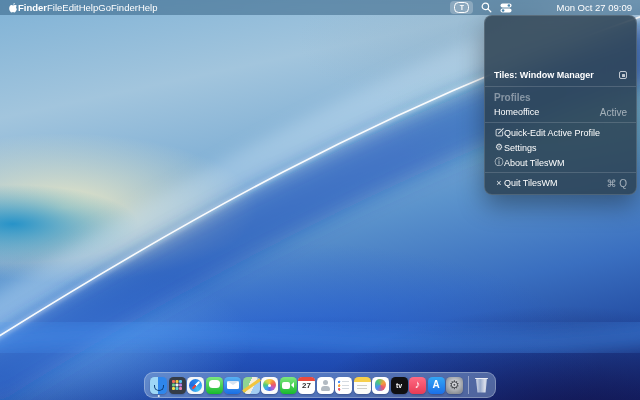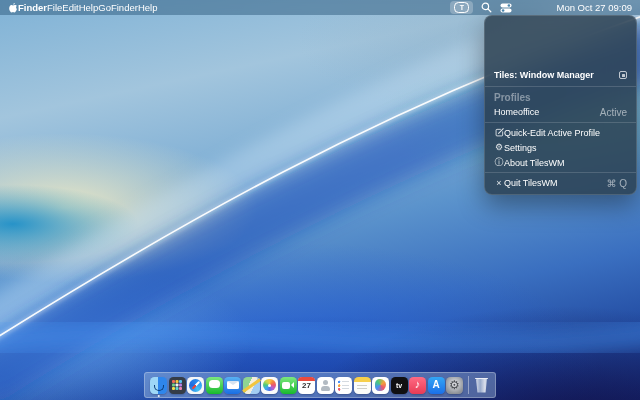--- a/index.html
+++ b/index.html
@@ -63,21 +63,21 @@
   .tm-row{display:flex;align-items:center;padding:2.5px 9px;cursor:default;}
   .tm-icon{width:10px;text-align:center;font-size:9px;color:rgba(255,255,255,.85);line-height:1;
     display:inline-flex;align-items:center;justify-content:center;}
   .tm-right{margin-left:auto;}
   .dim{color:rgba(255,255,255,.55);font-size:10px;}
   
   .dock{
     position:absolute;left:50%;bottom:2px;transform:translateX(-50%);z-index:10;
     display:flex;align-items:center;gap:1.5px;padding:3px 5px;
     background:rgba(175,205,235,.38);border:1px solid rgba(255,255,255,.28);
-    border-radius:3px;backdrop-filter:blur(10px);
+    border-radius:9px;backdrop-filter:blur(10px);
   }
   .dock-sep{width:1px;height:18px;background:rgba(255,255,255,.4);margin:0 3px;}
   .dock-item{position:relative;width:17px;height:17px;border-radius:4.5px;flex:0 0 auto;
     box-shadow:0 1px 2px rgba(0,0,30,.25);}
   .dock-item::before,.dock-item::after{content:"";position:absolute;}
   .run-dot{position:absolute;left:50%;bottom:-3.5px;width:2.5px;height:2.5px;border-radius:50%;
     background:rgba(255,255,255,.9);transform:translateX(-50%);}
   .dock-label{position:absolute;left:0;right:0;top:5px;text-align:center;
     font-size:8px;font-weight:600;color:#333;line-height:1;}
   .icon-finder{background:linear-gradient(90deg,#9ed7f7 0 49%,#2e86ec 49%);}

